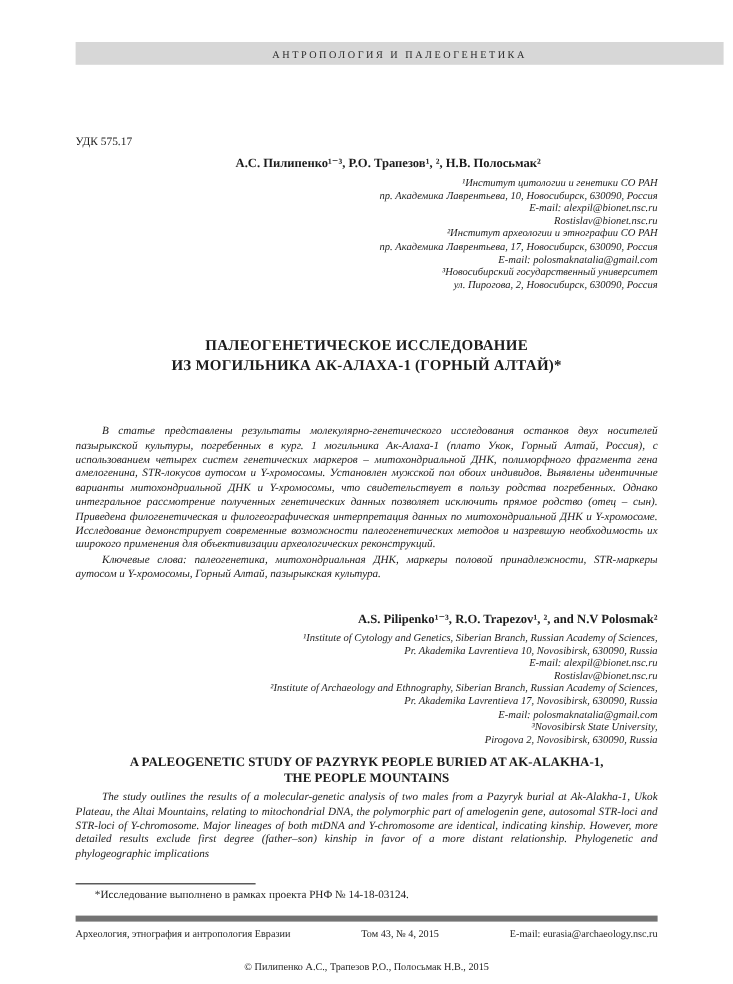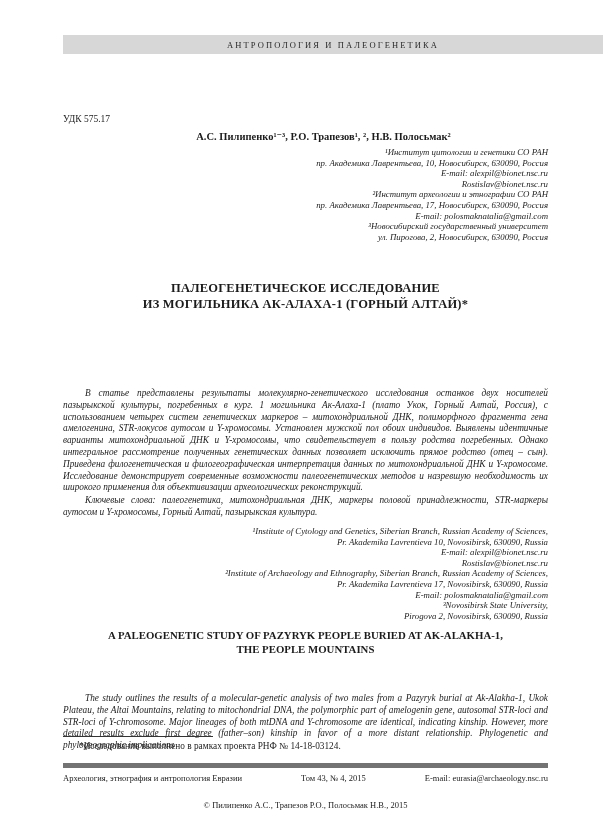--- a/index.html
+++ b/index.html
@@ -36,21 +36,21 @@
 
   .ru-title {
     position:absolute; left:63px; top:281px; width:485px;
     text-align:center; font-weight:bold; font-size:12.5px; line-height:15.6px;
     letter-spacing:.2px;
   }
 
   .ru-text { position:absolute; left:63px; top:355px; width:485px; }
   .abstract, .keywords {
     font-style:italic; font-size:9.3px; line-height:11.8px;
-    text-align:justify; text-indent:22px;margin-top:33px;
+    text-align:justify; text-indent:22px;
   }
   .keywords { margin-top:1px; }
 
   .en-authors {
     position:absolute; left:63px; top:510px; width:485px;
     text-align:right; font-weight:bold; font-size:10.5px;
   }
   .en-affil { position:absolute; left:63px; top:526px; }
 
   .en-title {
@@ -105,20 +105,21 @@
   <div class="ru-title">
     <div>ПАЛЕОГЕНЕТИЧЕСКОЕ ИССЛЕДОВАНИЕ</div>
     <div>ИЗ МОГИЛЬНИКА АК-АЛАХА-1 (ГОРНЫЙ АЛТАЙ)*</div>
   </div>
 
   <div class="ru-text">
     <p class="abstract">В статье представлены результаты молекулярно-генетического исследования останков двух носителей пазырыкской культуры, погребенных в кург. 1 могильника Ак-Алаха-1 (плато Укок, Горный Алтай, Россия), с использованием четырех систем генетических маркеров – митохондриальной ДНК, полиморфного фрагмента гена амелогенина, STR-локусов аутосом и Y-хромосомы. Установлен мужской пол обоих индивидов. Выявлены идентичные варианты митохондриальной ДНК и Y-хромосомы, что свидетельствует в пользу родства погребенных. Однако интегральное рассмотрение полученных генетических данных позволяет исключить прямое родство (отец – сын). Приведена филогенетическая и филогеографическая интерпретация данных по митохондриальной ДНК и Y-хромосоме. Исследование демонстрирует современные возможности палеогенетических методов и назревшую необходимость их широкого применения для объективизации археологических реконструкций.</p>
     <p class="keywords">Ключевые слова: палеогенетика, митохондриальная ДНК, маркеры половой принадлежности, STR-маркеры аутосом и Y-хромосомы, Горный Алтай, пазырыкская культура.</p>
   </div>
 
+  <div class="en-authors">A.S. Pilipenko¹⁻³, R.O. Trapezov¹, ², and N.V Polosmak²</div>
 
   <div class="en-affil">
     <div>¹Institute of Cytology and Genetics, Siberian Branch, Russian Academy of Sciences,</div>
     <div>Pr. Akademika Lavrentieva 10, Novosibirsk, 630090, Russia</div>
     <div>E-mail: alexpil@bionet.nsc.ru</div>
     <div>Rostislav@bionet.nsc.ru</div>
     <div>²Institute of Archaeology and Ethnography, Siberian Branch, Russian Academy of Sciences,</div>
     <div>Pr. Akademika Lavrentieva 17, Novosibirsk, 630090, Russia</div>
     <div>E-mail: polosmaknatalia@gmail.com</div>
     <div>³Novosibirsk State University,</div>

